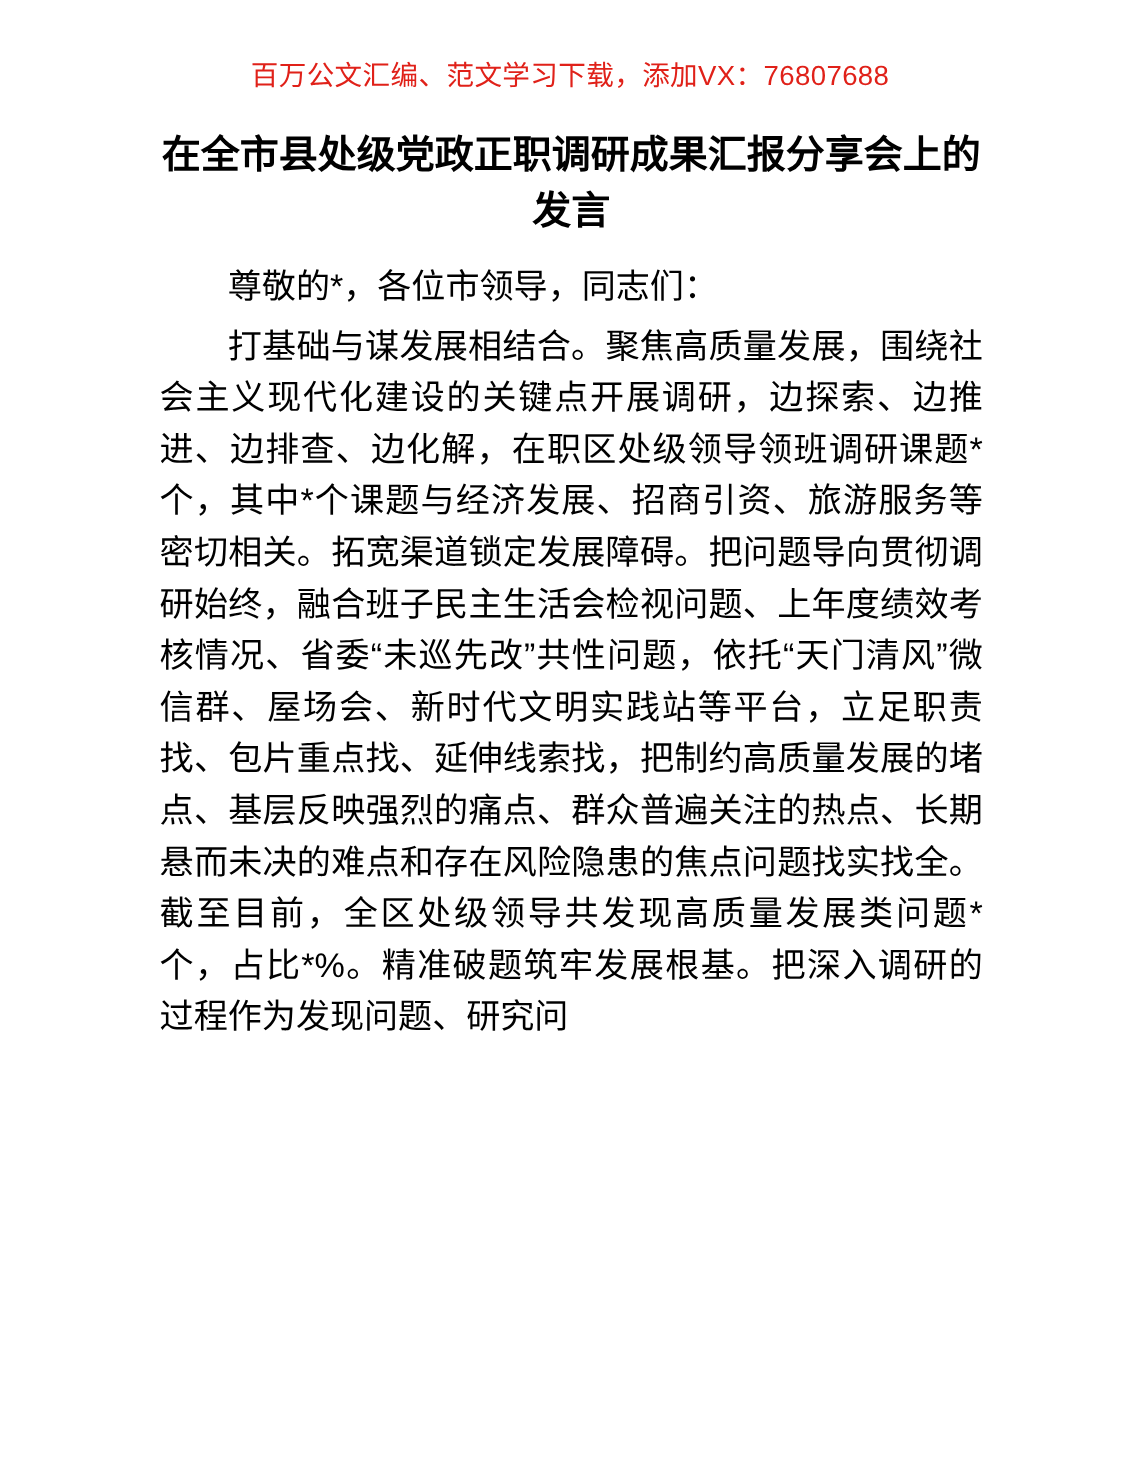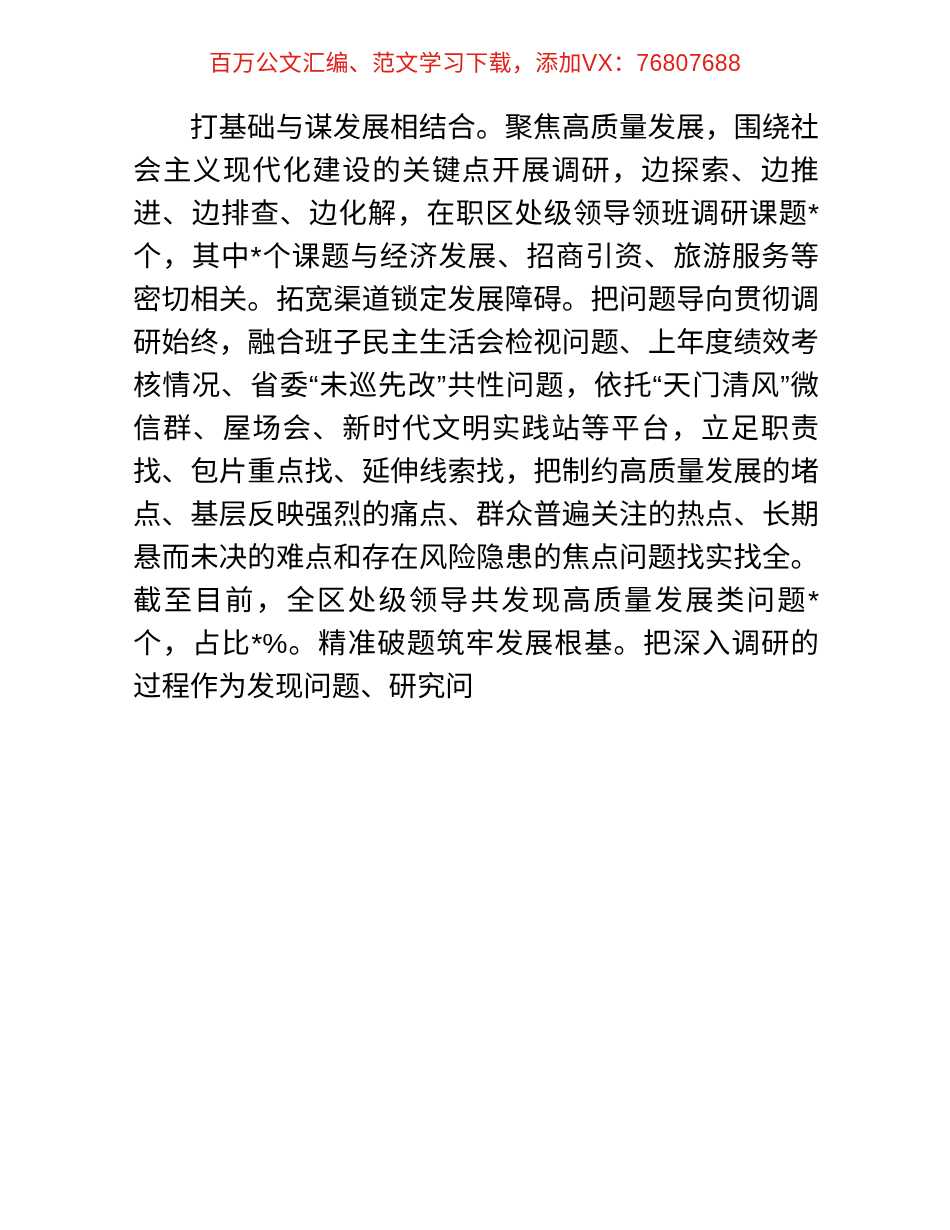--- a/index.html
+++ b/index.html
@@ -86,20 +86,22 @@
 <body>
 
 <div class="page">
 
   <div class="promo-banner">
     <span class="promo-text">百万公文汇编、范文学习下载，添加VX：76807688</span>
   </div>
 
   <div class="doc-body">
 
+    <h1 class="doc-title">在全市县处级党政正职调研成果汇报分享会上的发言</h1>
 
+    <p class="para salutation">尊敬的*，各位市领导，同志们：</p>
 
 
     <p class="para">打基础与谋发展相结合。聚焦高质量发展，围绕社会主义现代化建设的关键点开展调研，边探索、边推进、边排查、边化解，在职区处级领导领班调研课题*个，其中*个课题与经济发展、招商引资、旅游服务等密切相关。拓宽渠道锁定发展障碍。把问题导向贯彻调研始终，融合班子民主生活会检视问题、上年度绩效考核情况、省委“未巡先改”共性问题，依托“天门清风”微信群、屋场会、新时代文明实践站等平台，立足职责找、包片重点找、延伸线索找，把制约高质量发展的堵点、基层反映强烈的痛点、群众普遍关注的热点、长期悬而未决的难点和存在风险隐患的焦点问题找实找全。截至目前，全区处级领导共发现高质量发展类问题*个，占比*%。精准破题筑牢发展根基。把深入调研的过程作为发现问题、研究问</p>
 
   </div>
 
 </div>
 
 </body></html>

